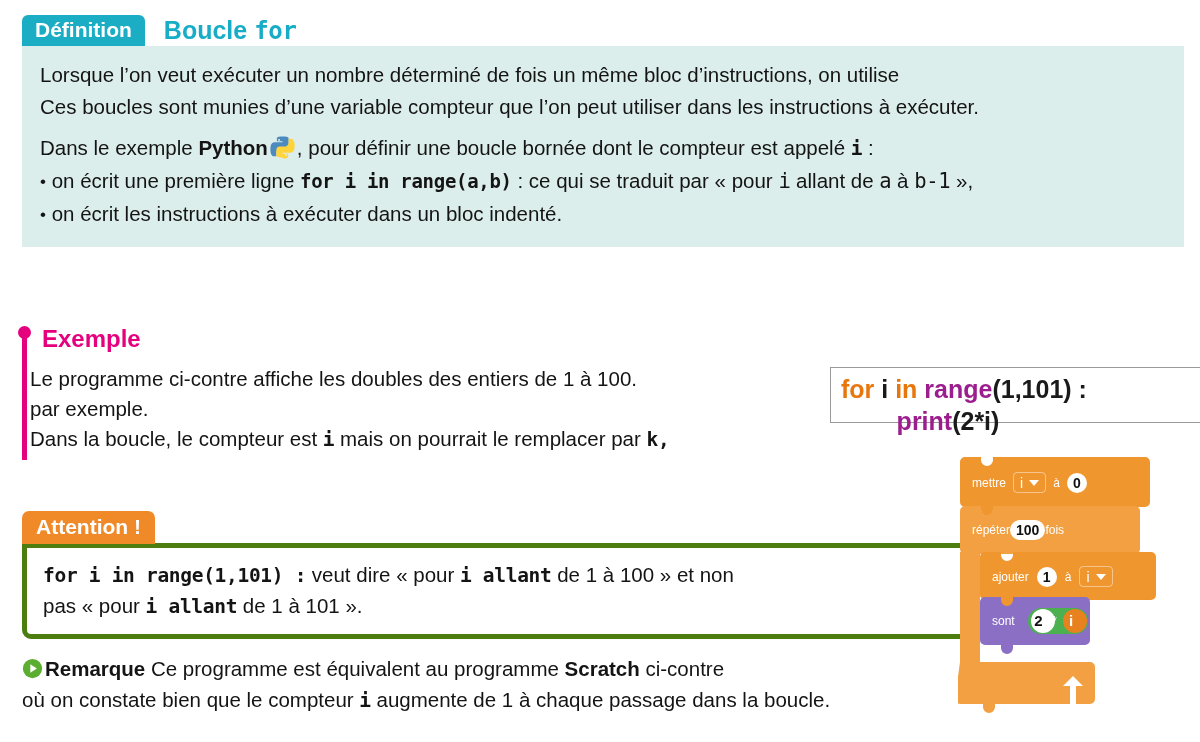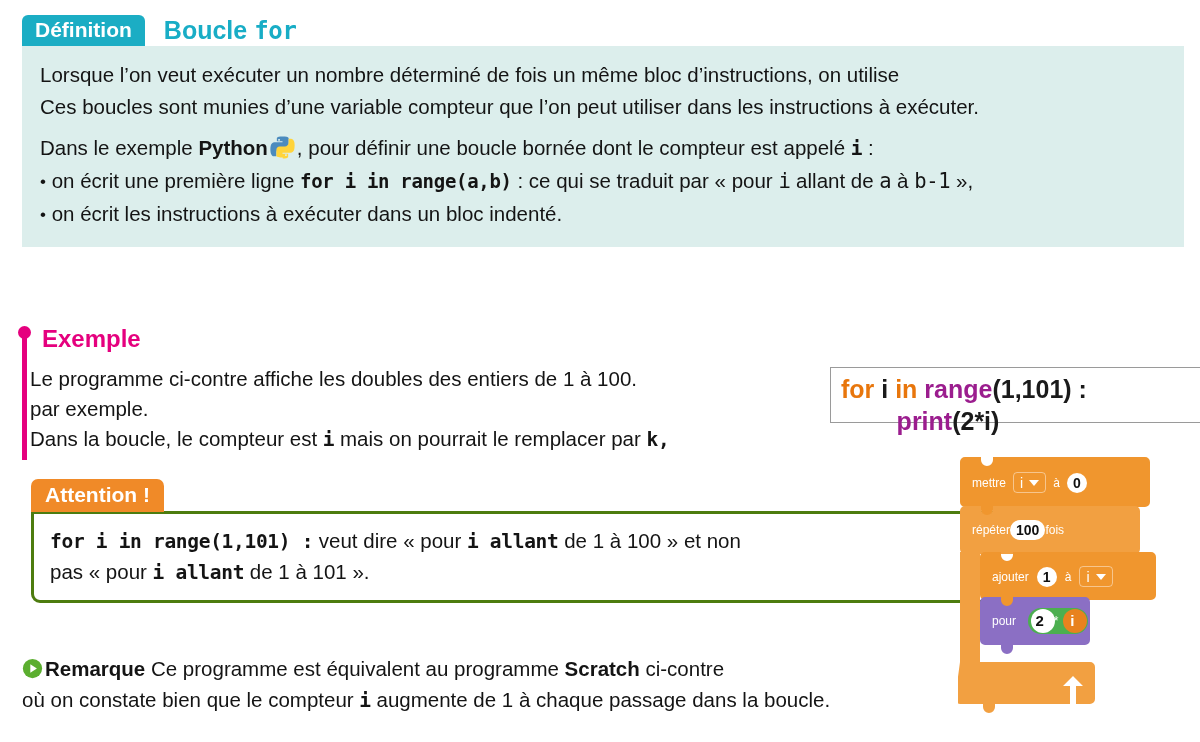--- a/index.html
+++ b/index.html
@@ -59,28 +59,28 @@
     position: absolute; left: 830px; top: 367px; width: 392px; height: 56px;
     background: #ffffff; border: 1.5px solid #9a9a9a;
     padding: 5px 8px 5px 10px;
     font-family: Liberation Sans, sans-serif; font-size: 25px; font-weight: bold;
     line-height: 1.28; color: #1a1a1a; white-space: pre;
   }
   .kw { color: #E8760C; }
   .fn { color: #9B1D8E; }
 
   
-  .att-wrap { position: absolute; left: 22px; top: 479px; width: 996px; margin-left: 9px; }
+  .att-wrap { position: absolute; left: 22px; top: 511px; width: 996px; }
   .att-tab {
     display: inline-block; background: #F08A28; color: #fff;
     font-size: 21px; font-weight: bold; padding: 4px 14px 6px 14px;
     border-radius: 7px 7px 0 0; line-height: 1.1;
   }
   .att-body {
-    border: 3px solid #4d7c0f; border-radius: 0 9px 9px 9px;
+    border: 5px solid #4d7c0f; border-radius: 0 9px 9px 9px;
     margin-top: -1px; padding: 12px 14px 12px 16px;
     font-size: 20.5px; line-height: 1.5; color: #141414; background: #fff;
   }
   .att-body .mono { font-size: 19.5px; }
 
   
   .rem { position: absolute; left: 22px; top: 654px; width: 930px;
          font-size: 20.5px; line-height: 1.5; color: #141414; }
   .rem-icon { display: inline-block; width: 21px; height: 21px; vertical-align: -3px; margin-right: 2px; }
   .rem b { font-weight: bold; }
@@ -199,21 +199,21 @@
       <span class="sb-txt">ajouter</span>
       <span class="sb-oval">1</span>
       <span class="sb-txt">à</span>
       <span class="sb-drop">
           <span class="v">i</span>
           <span class="caret"></span>
         </span>
     </div>
 
     <div style="position:absolute;left:34px;top:156px;display:flex;align-items:center;gap:10px;">
-      <span class="sb-txt">pour</span>
+      <span class="sb-txt">sont</span>
       <span style="display:inline-flex;align-items:center;gap:4px;width:60px;justify-content:center;">
         <span style="color:#111;font-weight:bold;font-size:15px;width:20px;text-align:center;">2</span>
         <span style="color:#ffffff;font-size:12px;">*</span>
         <span style="color:#ffffff;font-weight:bold;font-size:15px;width:20px;text-align:center;">i</span>
       </span>
     </div>
   </div>
 
 </div>
 

